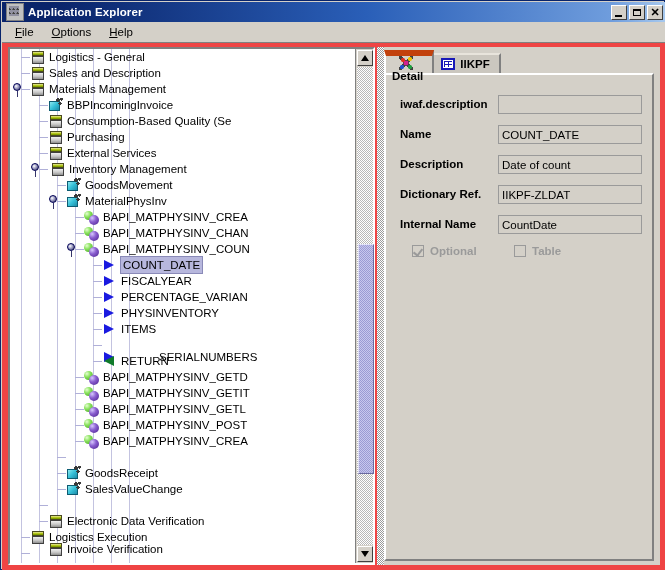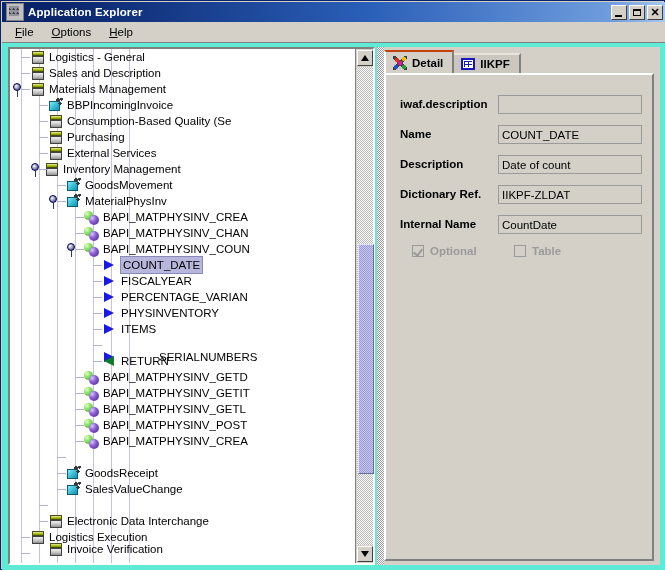--- a/index.html
+++ b/index.html
@@ -122,21 +122,21 @@
     cursor: default;
     white-space: nowrap;
   }
   .menu-item u { text-decoration: underline; }
 
   
   #content {
     position: absolute;
     left: 1px; top: 42px;
     width: 663px; height: 527px;
-    background: #5eead4;
+    background: #ef4444;
     box-sizing: border-box;
   }
 
   
   #tree-panel {
     position: absolute;
     left: 6px; top: 4px;
     width: 367px; height: 518px;
     box-sizing: border-box;
     border-top: 2px solid #808080;
@@ -375,25 +375,26 @@
     align-items: center;
     padding: 0 9px 0 6px;
     font-size: 11.5px;
     font-weight: bold;
     color: #000000;
     box-sizing: border-box;
     position: relative;
   }
   .tab.active {
     background: #d4d0c8;
-    border-top: 2px solid #c2410c;
+    border-top: 6px solid #c2410c;
     border-left: 2px solid #ffffff;
     border-right: 2px solid #808080;
     height: 23px;
     z-index: 3;
+    flex-direction: column;
   }
   .tab.inactive {
     background: #cbc7bf;
     border-top: 2px solid #e8e4dc;
     border-left: 2px solid #e8e4dc;
     border-right: 2px solid #808080;
     margin-left: -2px;
     height: 20px;
     color: #000;
     z-index: 1;
@@ -578,21 +579,21 @@
             <div class="tnode" style="left: 38px; top: 80px;">
               <span class="ico ico-pkg"></span>
               <span class="tlabel">Purchasing</span>
             </div>
             <div class="elbow" style="left: 29px; top: 88px;"></div>
             <div class="tnode" style="left: 38px; top: 96px;">
               <span class="ico ico-pkg"></span>
               <span class="tlabel">External Services</span>
             </div>
             <div class="elbow" style="left: 29px; top: 104px;"></div>
-            <div class="tnode" style="left: 34px; top: 112px;">
+            <div class="tnode" style="left: 40px; top: 112px;">
               <span class="ico ico-pkg"></span>
               <span class="tlabel">Inventory Management</span>
             </div>
             <div class="elbow" style="left: 29px; top: 120px;"></div>
             <div class="handle" style="left: 19px; top: 113px;"></div>
             <div class="tnode" style="left: 56px; top: 128px;">
               <span class="ico ico-svc"></span>
               <span class="tlabel">GoodsMovement</span>
             </div>
             <div class="elbow" style="left: 47px; top: 136px;"></div>
@@ -689,21 +690,21 @@
               <span class="tlabel">SalesValueChange</span>
             </div>
             <div class="elbow" style="left: 47px; top: 440px;"></div>
             <div class="tnode" style="left: 38px; top: 448px; margin-top: 44px;">
               <span class="ico ico-pkg"></span>
               <span class="tlabel">Invoice Verification</span>
             </div>
             <div class="elbow" style="left: 29px; top: 456px;"></div>
             <div class="tnode" style="left: 38px; top: 464px;">
               <span class="ico ico-pkg"></span>
-              <span class="tlabel">Electronic Data Interchange</span>
+              <span class="tlabel">Electronic Data Verification</span>
             </div>
             <div class="elbow" style="left: 29px; top: 472px;"></div>
             <div class="tnode" style="left: 20px; top: 480px;">
               <span class="ico ico-pkg"></span>
               <span class="tlabel">Logistics Execution</span>
             </div>
             <div class="elbow" style="left: 11px; top: 488px;"></div>
             <div class="elbow" style="left: 11px; top: 504px;"></div>
           </div>
       </div>

